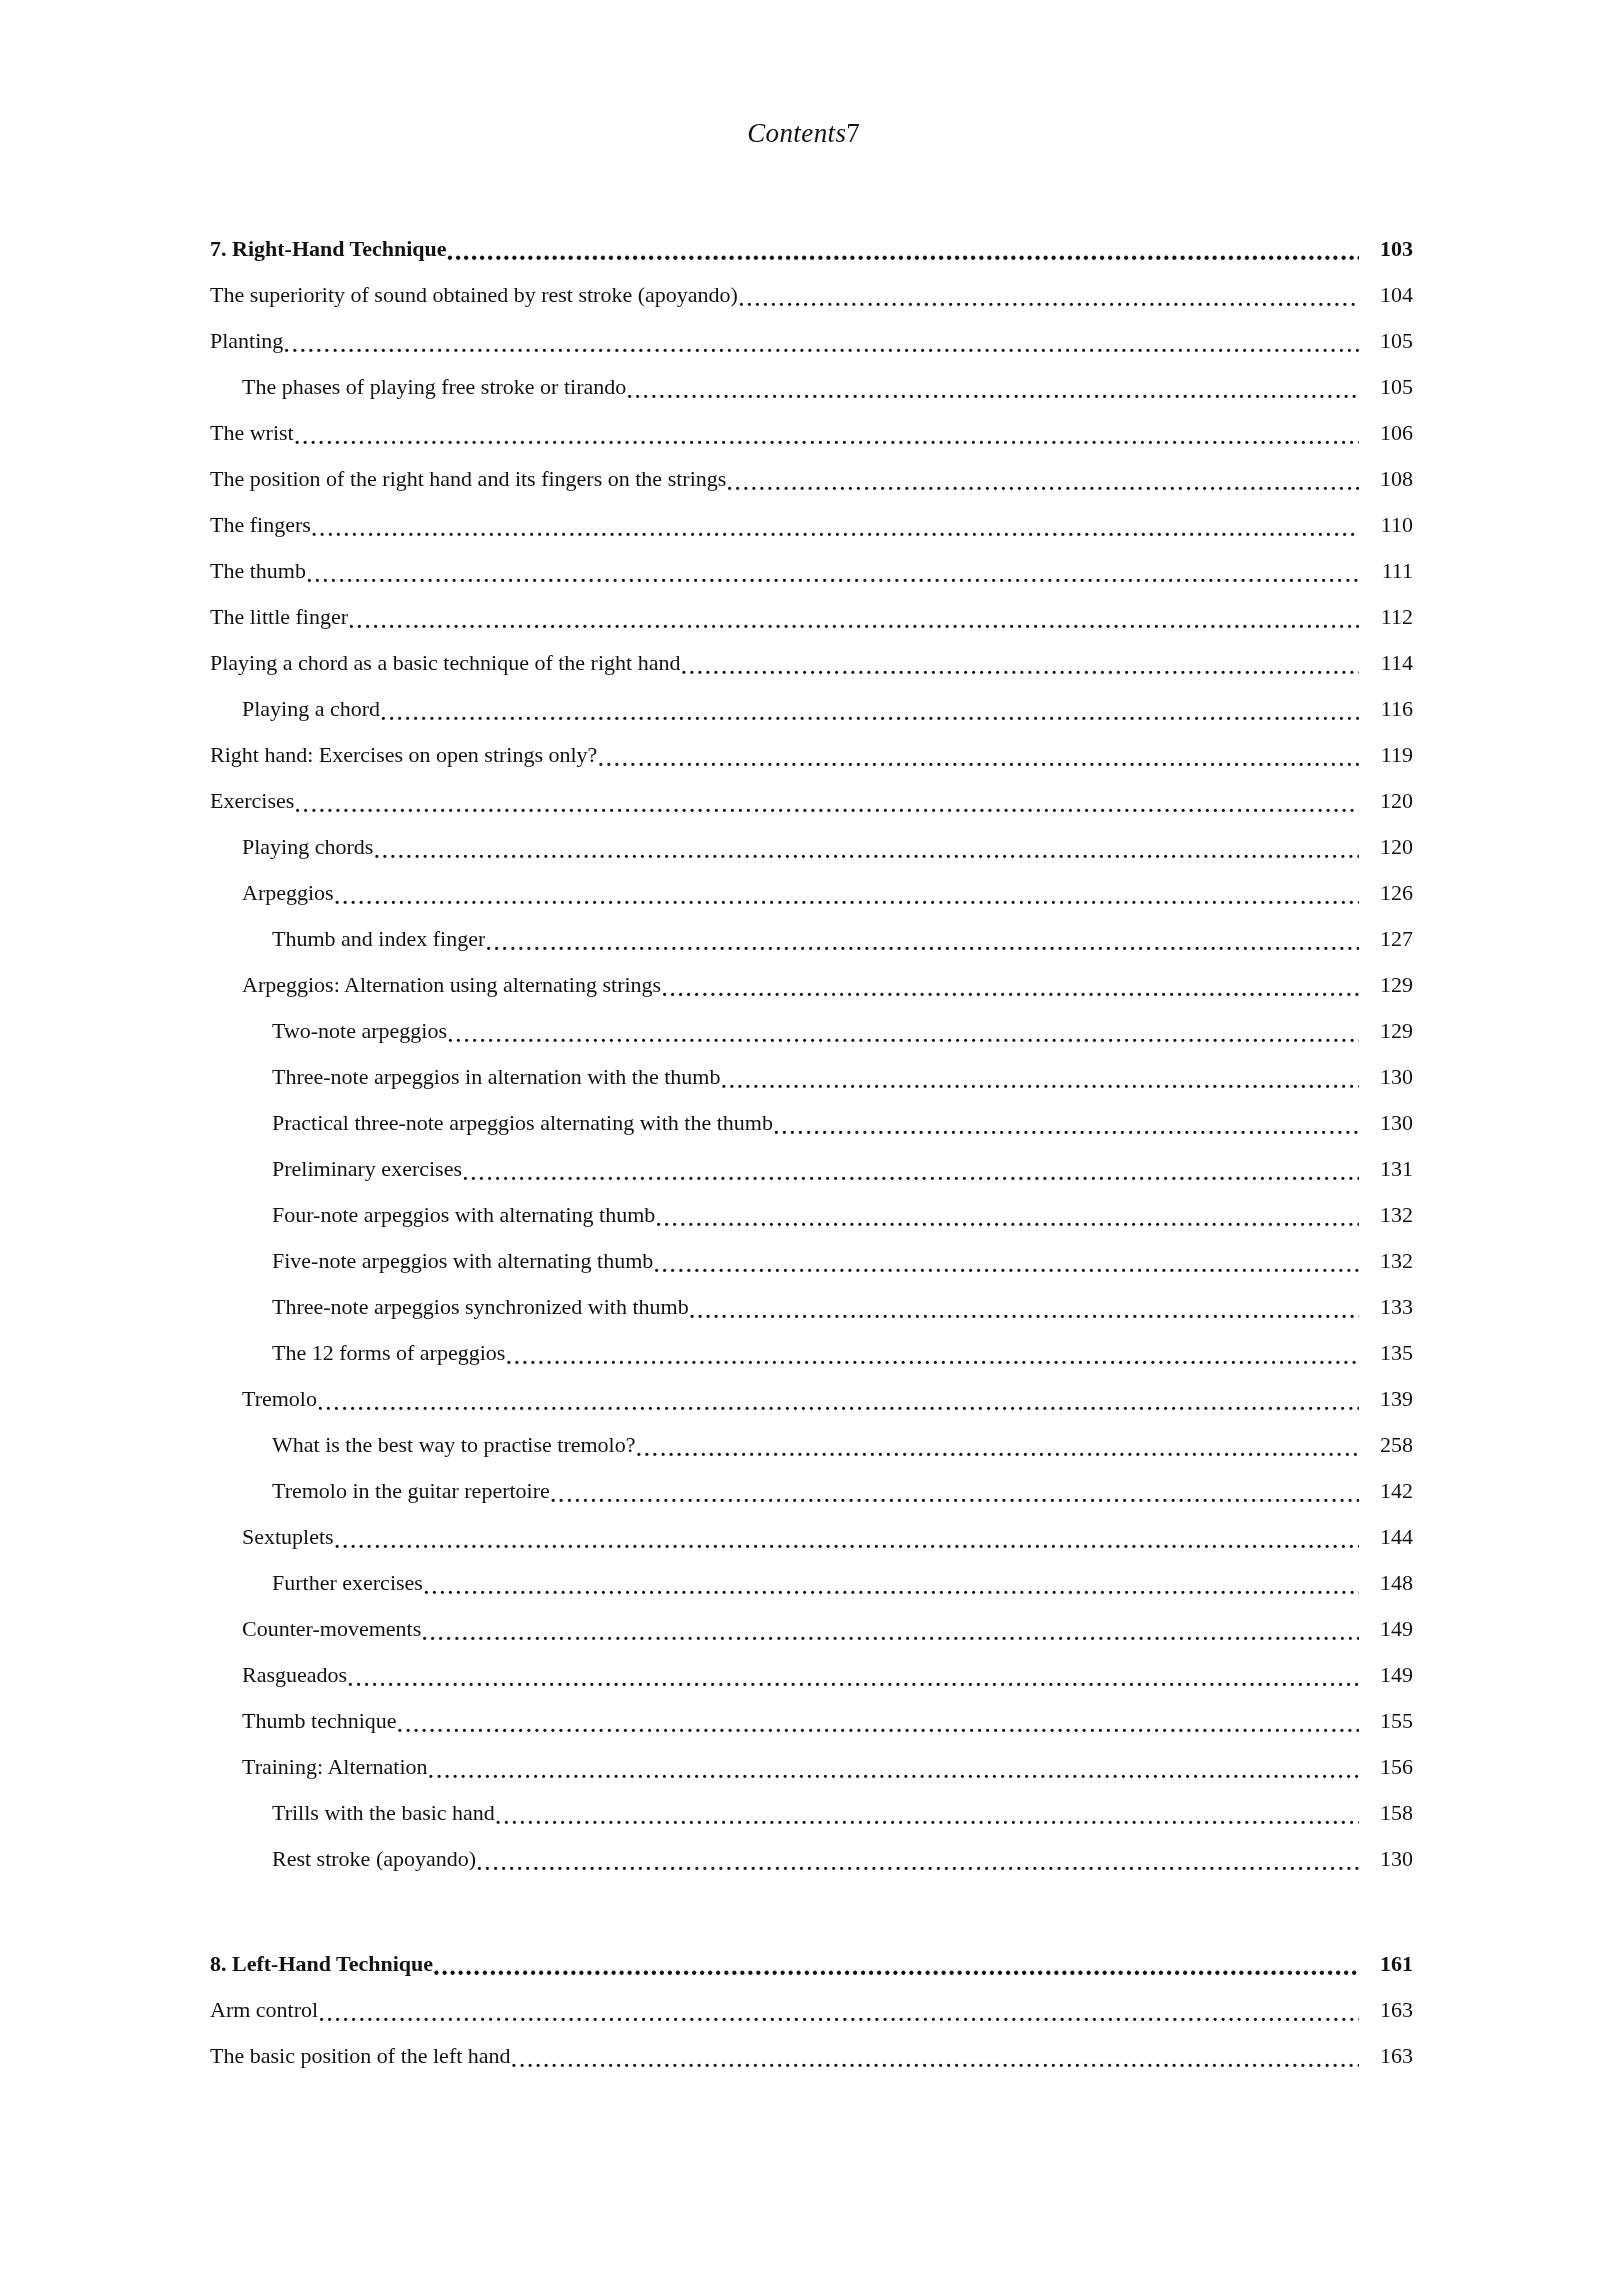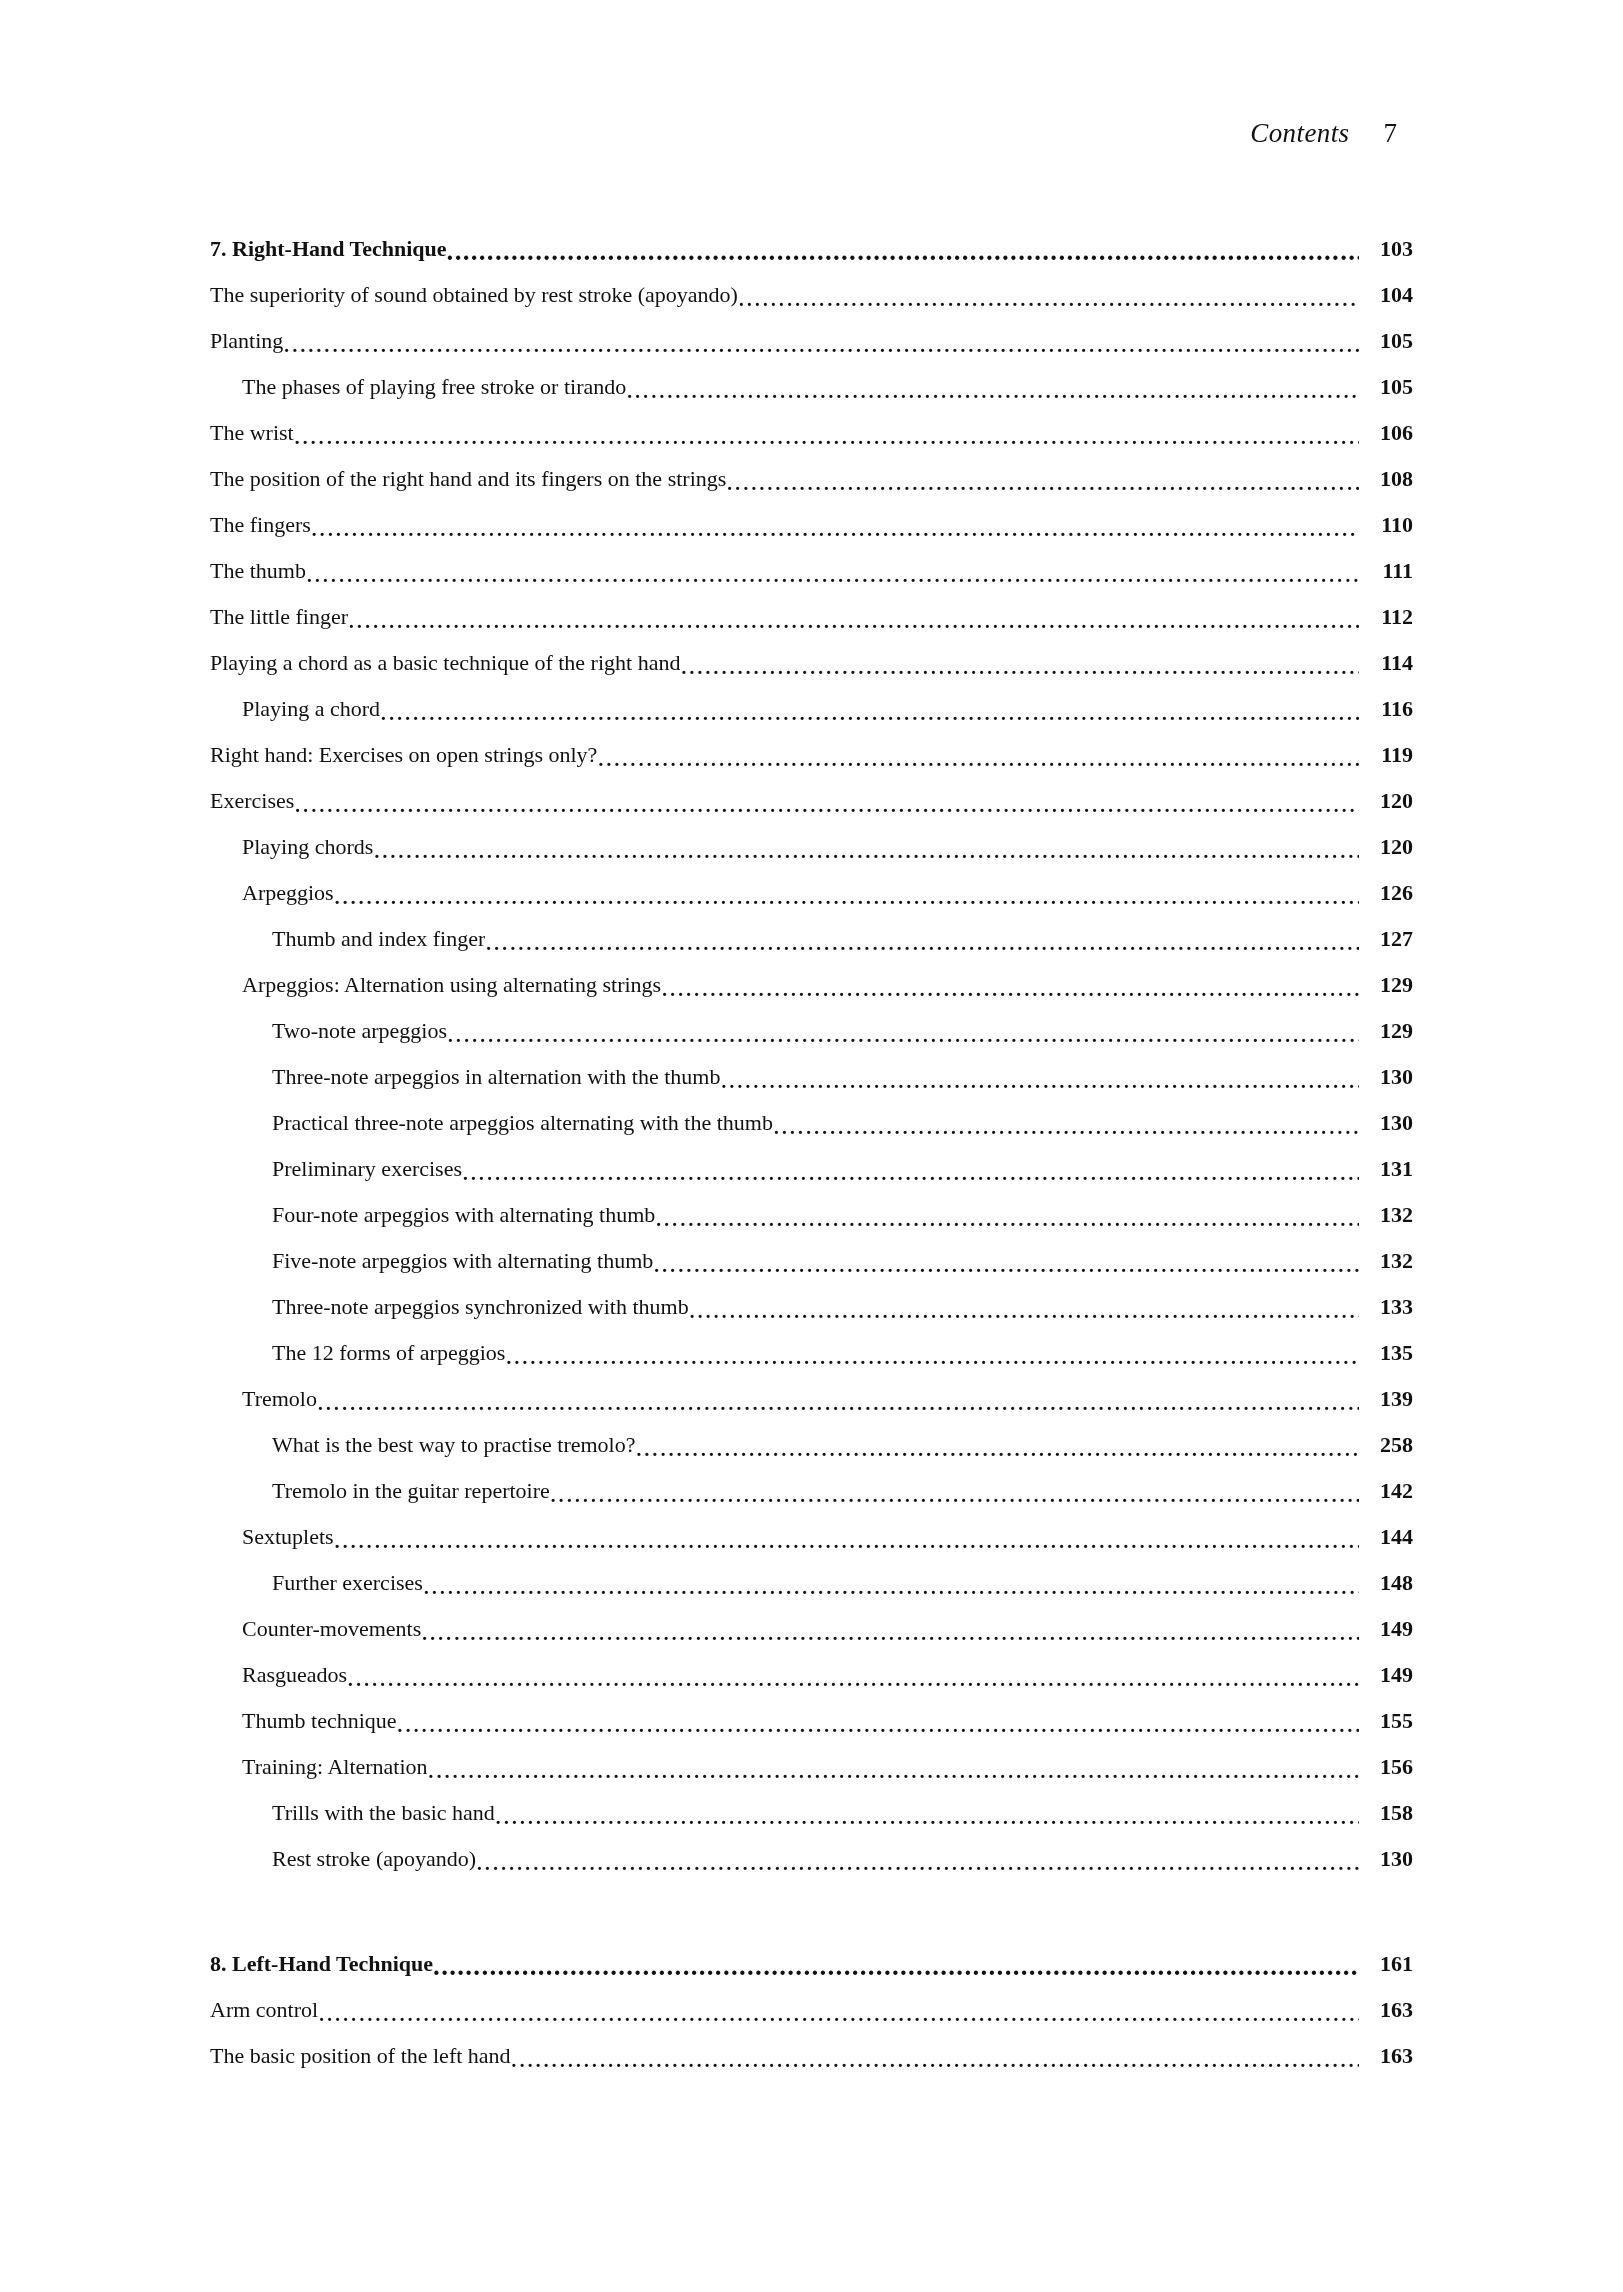--- a/index.html
+++ b/index.html
@@ -20,22 +20,21 @@
 
   
   .running-head {
     position: absolute;
     left: 210px;
     right: 227px;
     top: 118px;
     height: 36px;
     display: flex;
     align-items: baseline;
-    justify-content: flex-end;
-    gap: 34px;
+    justify-content: center;
   }
   .running-head .rh-title {
     font-style: italic;
     font-size: 27px;
     letter-spacing: 0.4px;
     color: #111111;
   }
   .running-head .rh-folio {
     font-size: 27px;
     color: #111111;
@@ -80,21 +79,20 @@
     font-size: 27px;
     line-height: 1em;
     color: #111111;
   }
 
   .toc-entry .folio {
     flex: 0 0 auto;
     text-align: right;
     min-width: 54px;
     padding-left: 0px;
-    font-weight: bold;
   }
 
   
   .lvl-0 { padding-left: 0px; }
   .lvl-1 { padding-left: 32px; }
   .lvl-2 { padding-left: 62px; }
 
   
   .chapter .label,
   .chapter .folio { font-weight: bold; }

